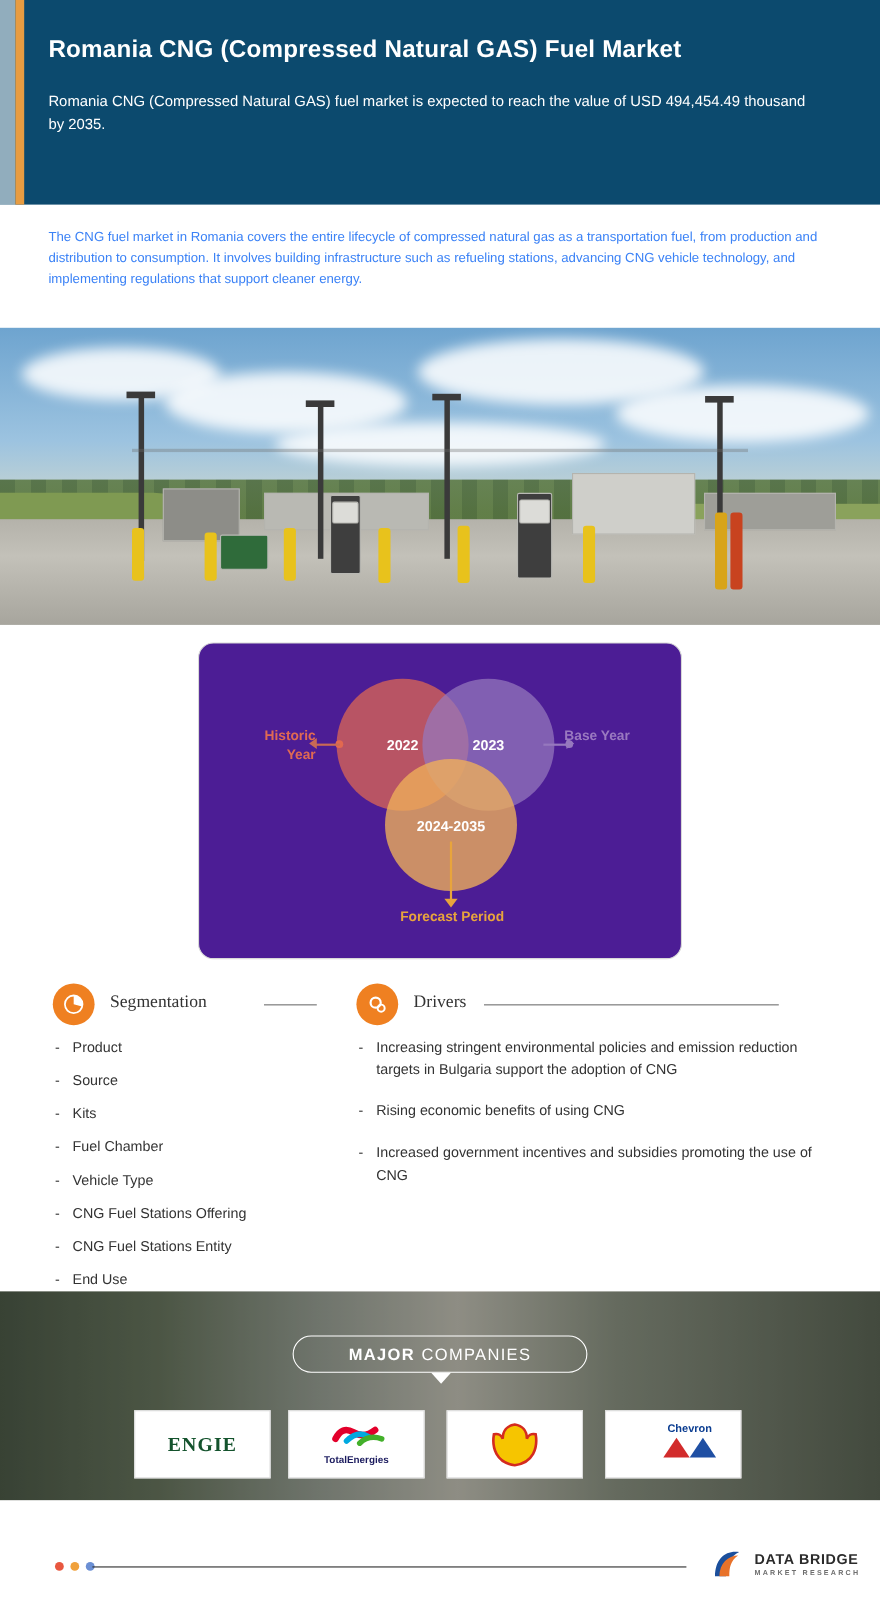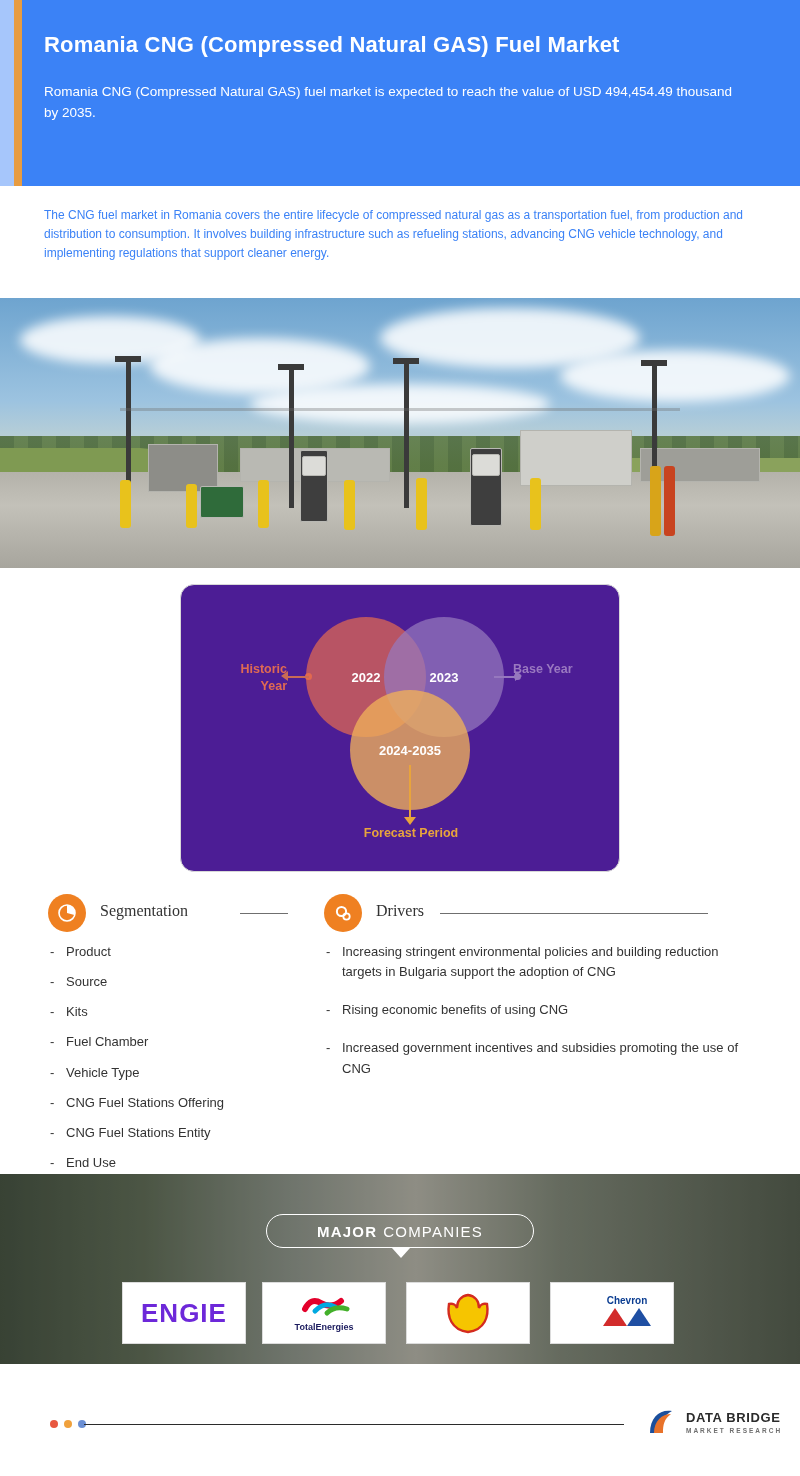--- a/index.html
+++ b/index.html
@@ -16,21 +16,21 @@
     background: #ffffff;
     overflow: hidden;
   }
 
   
   .header {
     position: absolute;
     left: 0; top: 0;
     width: 800px;
     height: 186px;
-    background: #3b82f6;
+    background: #0c4a6e;
     padding: 30px 44px 0 44px;
   }
   .header-accent {
     position: absolute;
     left: 0; top: 0;
     width: 14px;
     height: 186px;
     background: #ffffff;
     opacity: 0.55;
   }
@@ -431,36 +431,36 @@
       <li>Source</li>
       <li>Kits</li>
       <li>Fuel Chamber</li>
       <li>Vehicle Type</li>
       <li>CNG Fuel Stations Offering</li>
       <li>CNG Fuel Stations Entity</li>
       <li>End Use</li>
     </ul>
 
     <ul class="bullets" style="left:324px;top:58px;width:420px;">
-      <li style="margin-bottom:18px;">Increasing stringent environmental policies and building reduction targets in Bulgaria support the adoption of CNG</li>
+      <li style="margin-bottom:18px;">Increasing stringent environmental policies and emission reduction targets in Bulgaria support the adoption of CNG</li>
       <li style="margin-bottom:18px;">Rising economic benefits of using CNG</li>
       <li>Increased government incentives and subsidies promoting the use of CNG</li>
     </ul>
   </div>
 
   <div class="companies">
     <div class="comp-overlay"></div>
     <div class="comp-chip">
       <b>MAJOR</b>
       <span>COMPANIES</span>
     </div>
     <div class="chip-tail"></div>
 
     <div class="logo-box" style="left:122px;">
-      <span style="color:#6d28d9;font-size:26px;font-weight:bold;letter-spacing:1px;">ENGIE</span>
+      <span style="color:#14532d;font-size:18px;font-weight:bold;letter-spacing:1px;font-family:Liberation Serif, serif;">ENGIE</span>
     </div>
     <div class="logo-box" style="left:262px;">
       <div style="text-align:right;">
         <svg width="52" height="22" viewBox="0 0 52 22" aria-hidden="true">
           <path d="M4 14 Q10 2 20 8 Q30 14 40 6" stroke="#e3002b" stroke-width="6" fill="none" stroke-linecap="round"></path>
           <path d="M14 16 Q24 6 34 12" stroke="#00a9e0" stroke-width="5" fill="none" stroke-linecap="round"></path>
           <path d="M26 18 Q34 10 46 14" stroke="#43b02a" stroke-width="5" fill="none" stroke-linecap="round"></path>
         </svg>
         <div style="font-size:9px;font-weight:bold;color:#1b1b5e;margin-top:1px;">TotalEnergies</div>
       </div>

